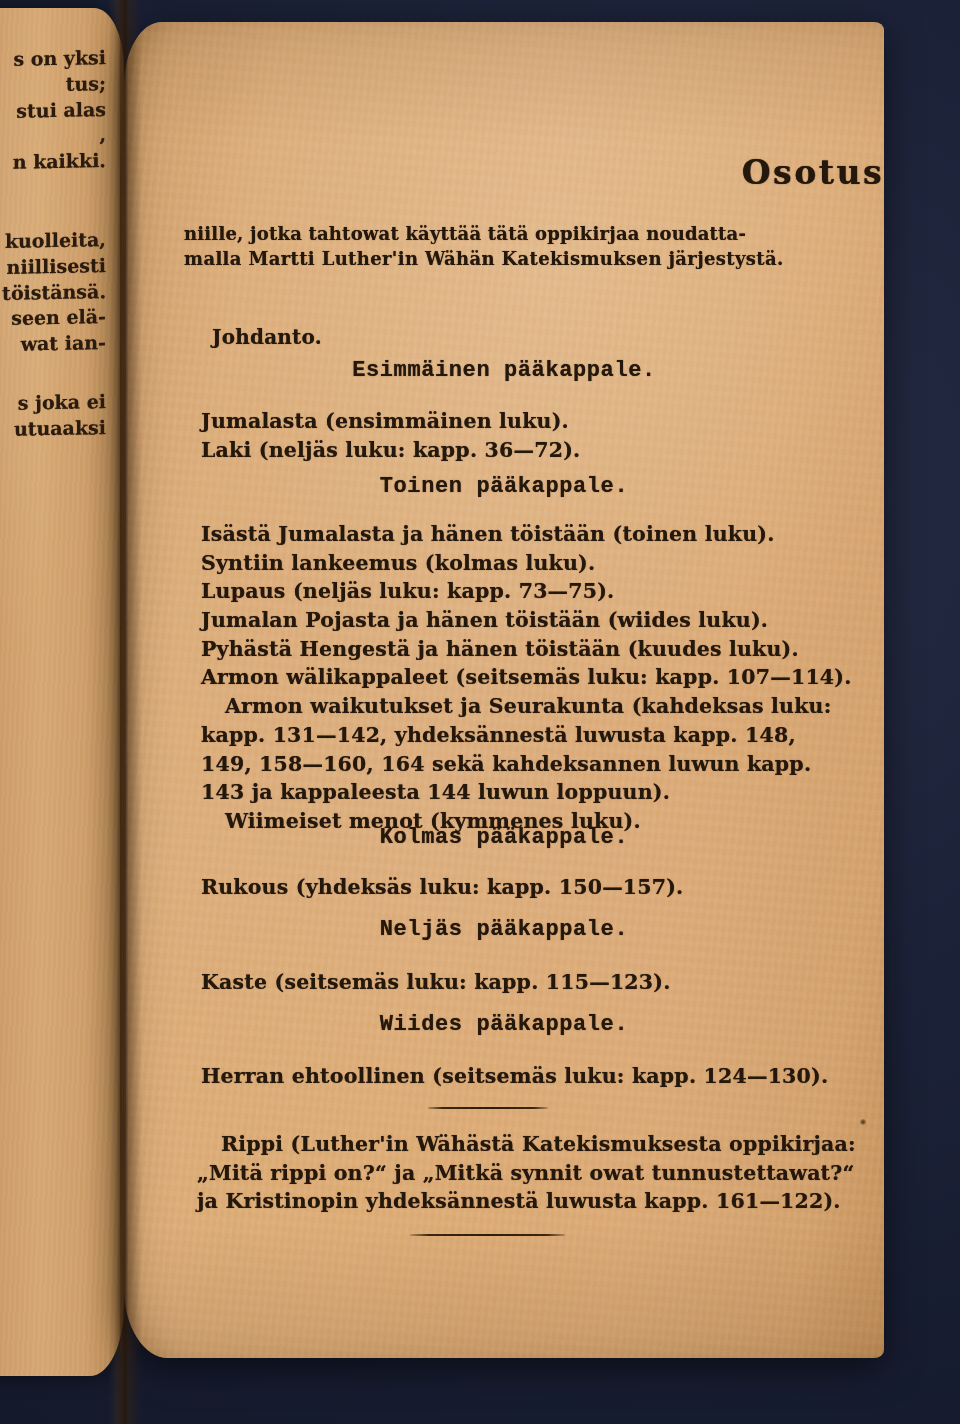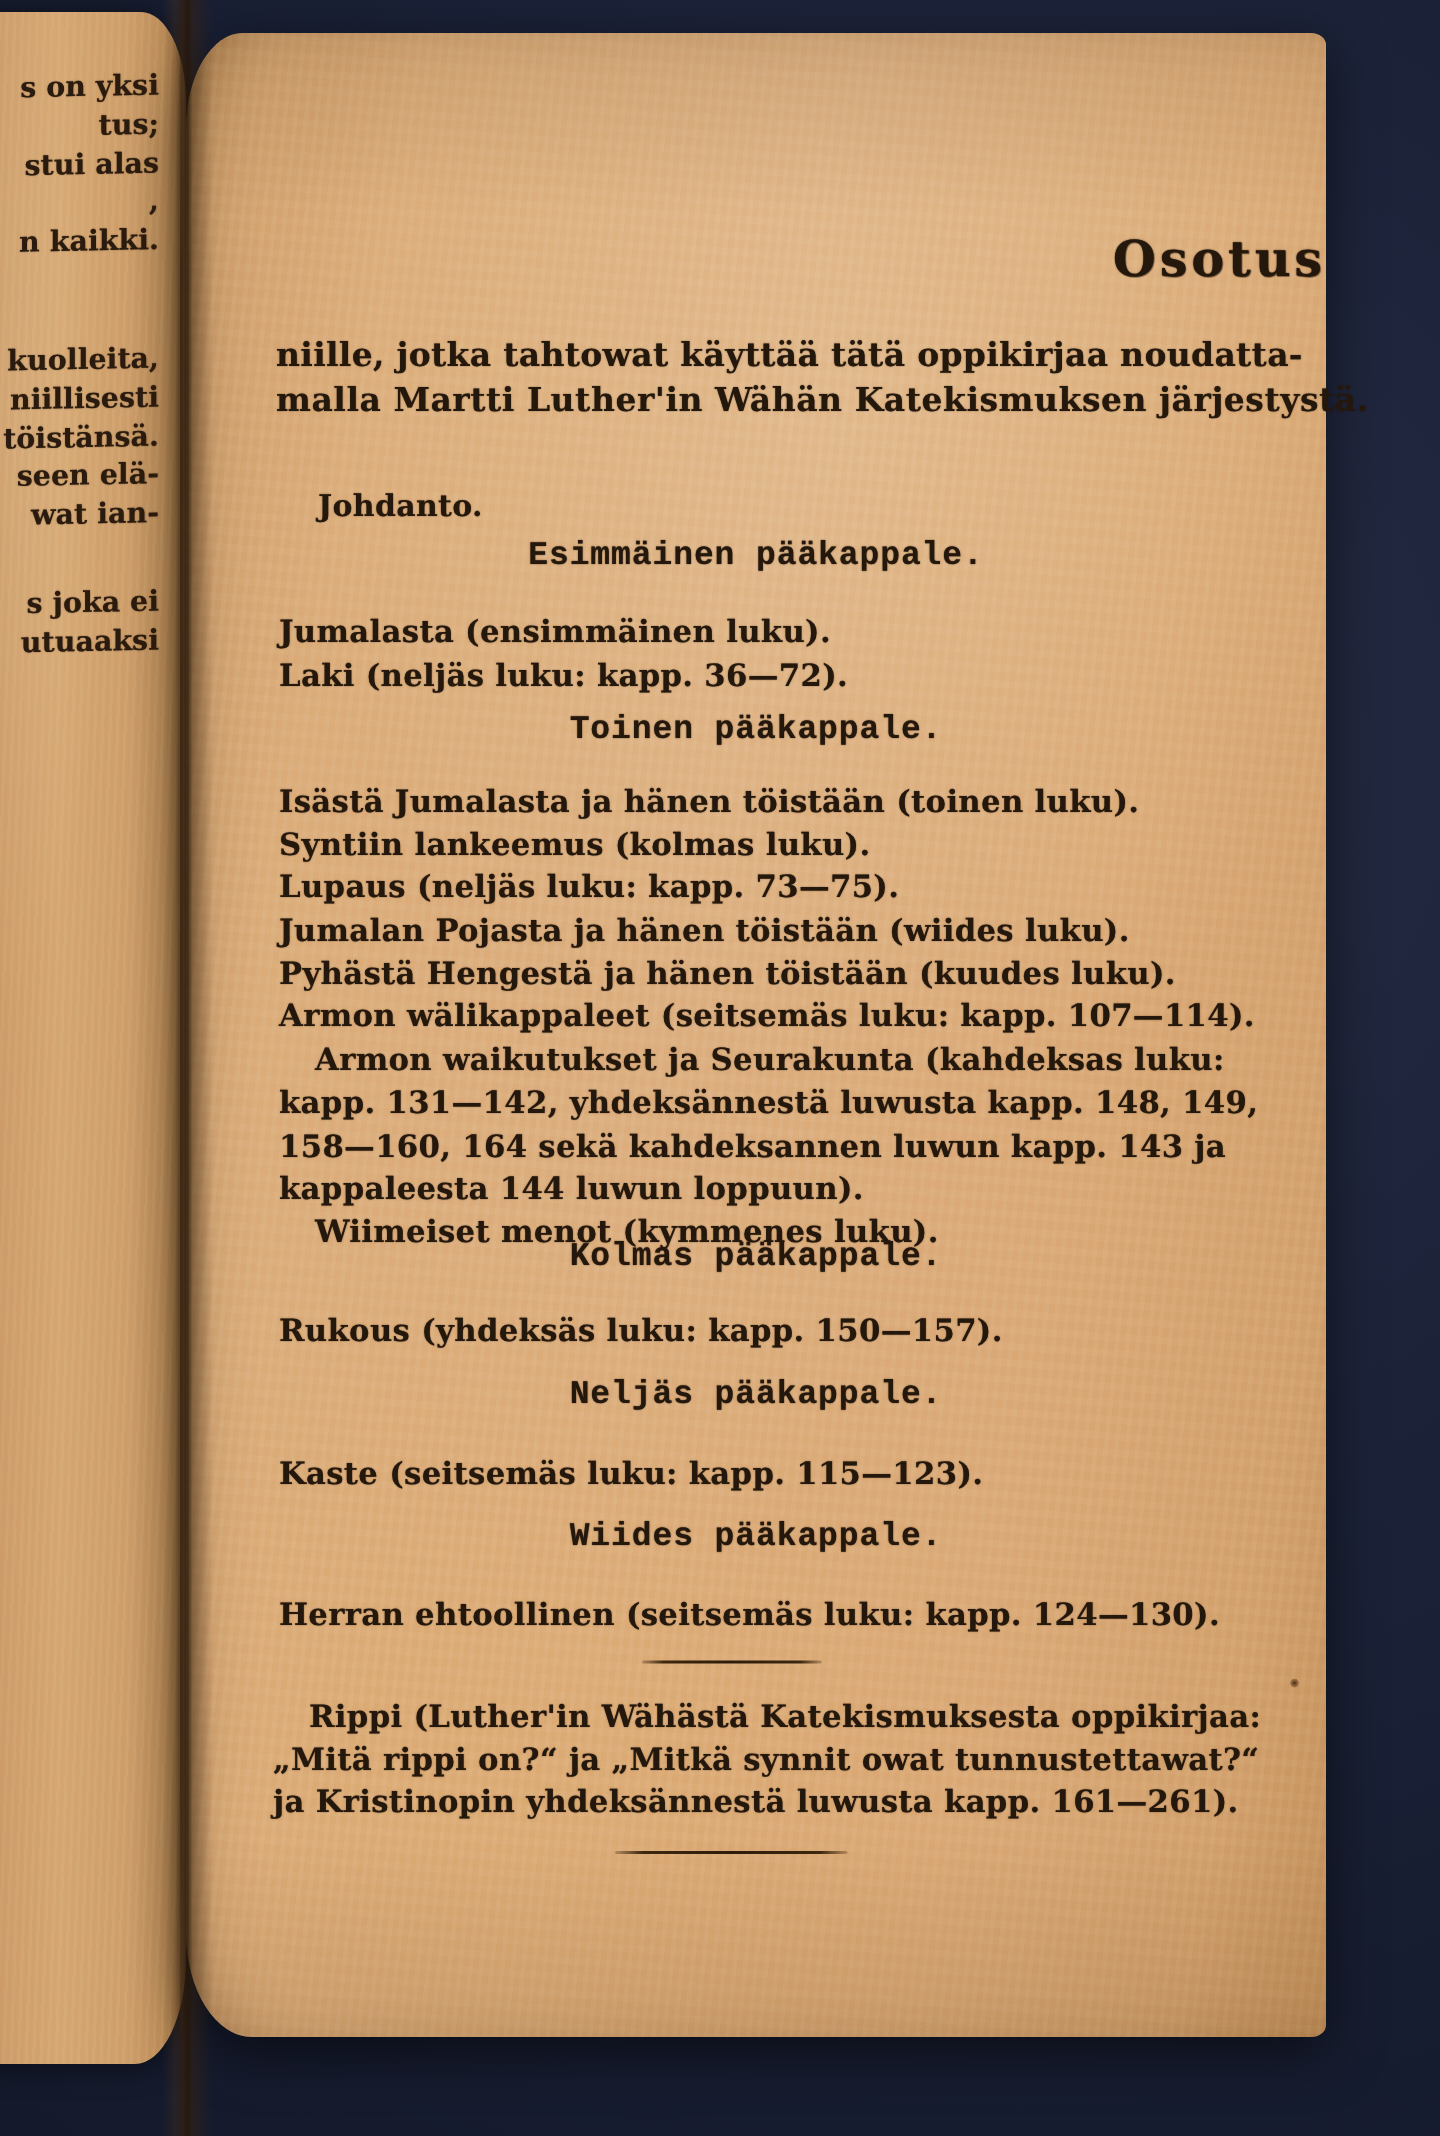--- a/index.html
+++ b/index.html
@@ -153,21 +153,21 @@
     line-height: 1;
     letter-spacing: 2.5px;
     text-shadow: 0 0 1.1px rgba(40,24,10,.85), .6px .4px 0 rgba(40,24,10,.35);
   }
 
   .lede {
     position: absolute;
     left: 60px;
     width: 650px;
     top: 200px;
-    font-size: 22px;
+    font-size: 18px;
     line-height: 1.38;
     text-align: justify;
     text-shadow: 0 0 .9px rgba(40,24,10,.75);
   }
   .lede .l { display: block; white-space: nowrap; }
   .lede .l:last-child { letter-spacing: .35px; }
 
   .intro {
     position: absolute;
     left: 88px;
@@ -187,21 +187,21 @@
     font-family: Liberation Mono, monospace;
   }
   .entries {
     position: absolute;
     left: 62px;
     width: 660px;
     font-size: 20.5px;
     line-height: 1.40;
     text-shadow: 0 0 .9px rgba(40,24,10,.72);
   }
-  .entries .e { display: block; white-space: nowrap; }
+  .entries .e { display: block; white-space: nowrap; margin-left: 15px; }
   .entries .e.wrap { white-space: normal; }
   .entries .e.indent { text-indent: 24px; }
   .entries .e.hang { text-indent: 24px; }
 
   .rule {
     position: absolute;
     height: 2px;
     background: linear-gradient(90deg, rgba(60,36,14,.25), #3c260f 12%, #2e1c0b 50%, #3c260f 88%, rgba(60,36,14,.25));
     border-radius: 1px;
   }
@@ -313,21 +313,21 @@
     <div class="chapter fraktur" style="top:990px">Wiides pääkappale.</div>
     <div class="entries fraktur" style="top:1040px">
       <span class="e">Herran ehtoollinen (seitsemäs luku: kapp. 124—130).</span>
     </div>
 
     <div class="rule" style="left:304px; top:1085px; width:120px;"></div>
 
     <div class="entries fraktur" style="top:1108px; left:58px; width:670px;">
       <span class="e indent">Rippi (Luther'in Wähästä Katekismuksesta oppikirjaa:</span>
       <span class="e">„Mitä rippi on?“ ja „Mitkä synnit owat tunnustettawat?“</span>
-      <span class="e">ja Kristinopin yhdeksännestä luwusta kapp. 161—261).</span>
+      <span class="e">ja Kristinopin yhdeksännestä luwusta kapp. 161—122).</span>
     </div>
 
     <div class="rule" style="left:286px; top:1212px; width:155px;"></div>
 
     <div class="speck" style="left:736px; top:1097px;"></div>
   </div>
 
 </div>
 
 </body></html>

